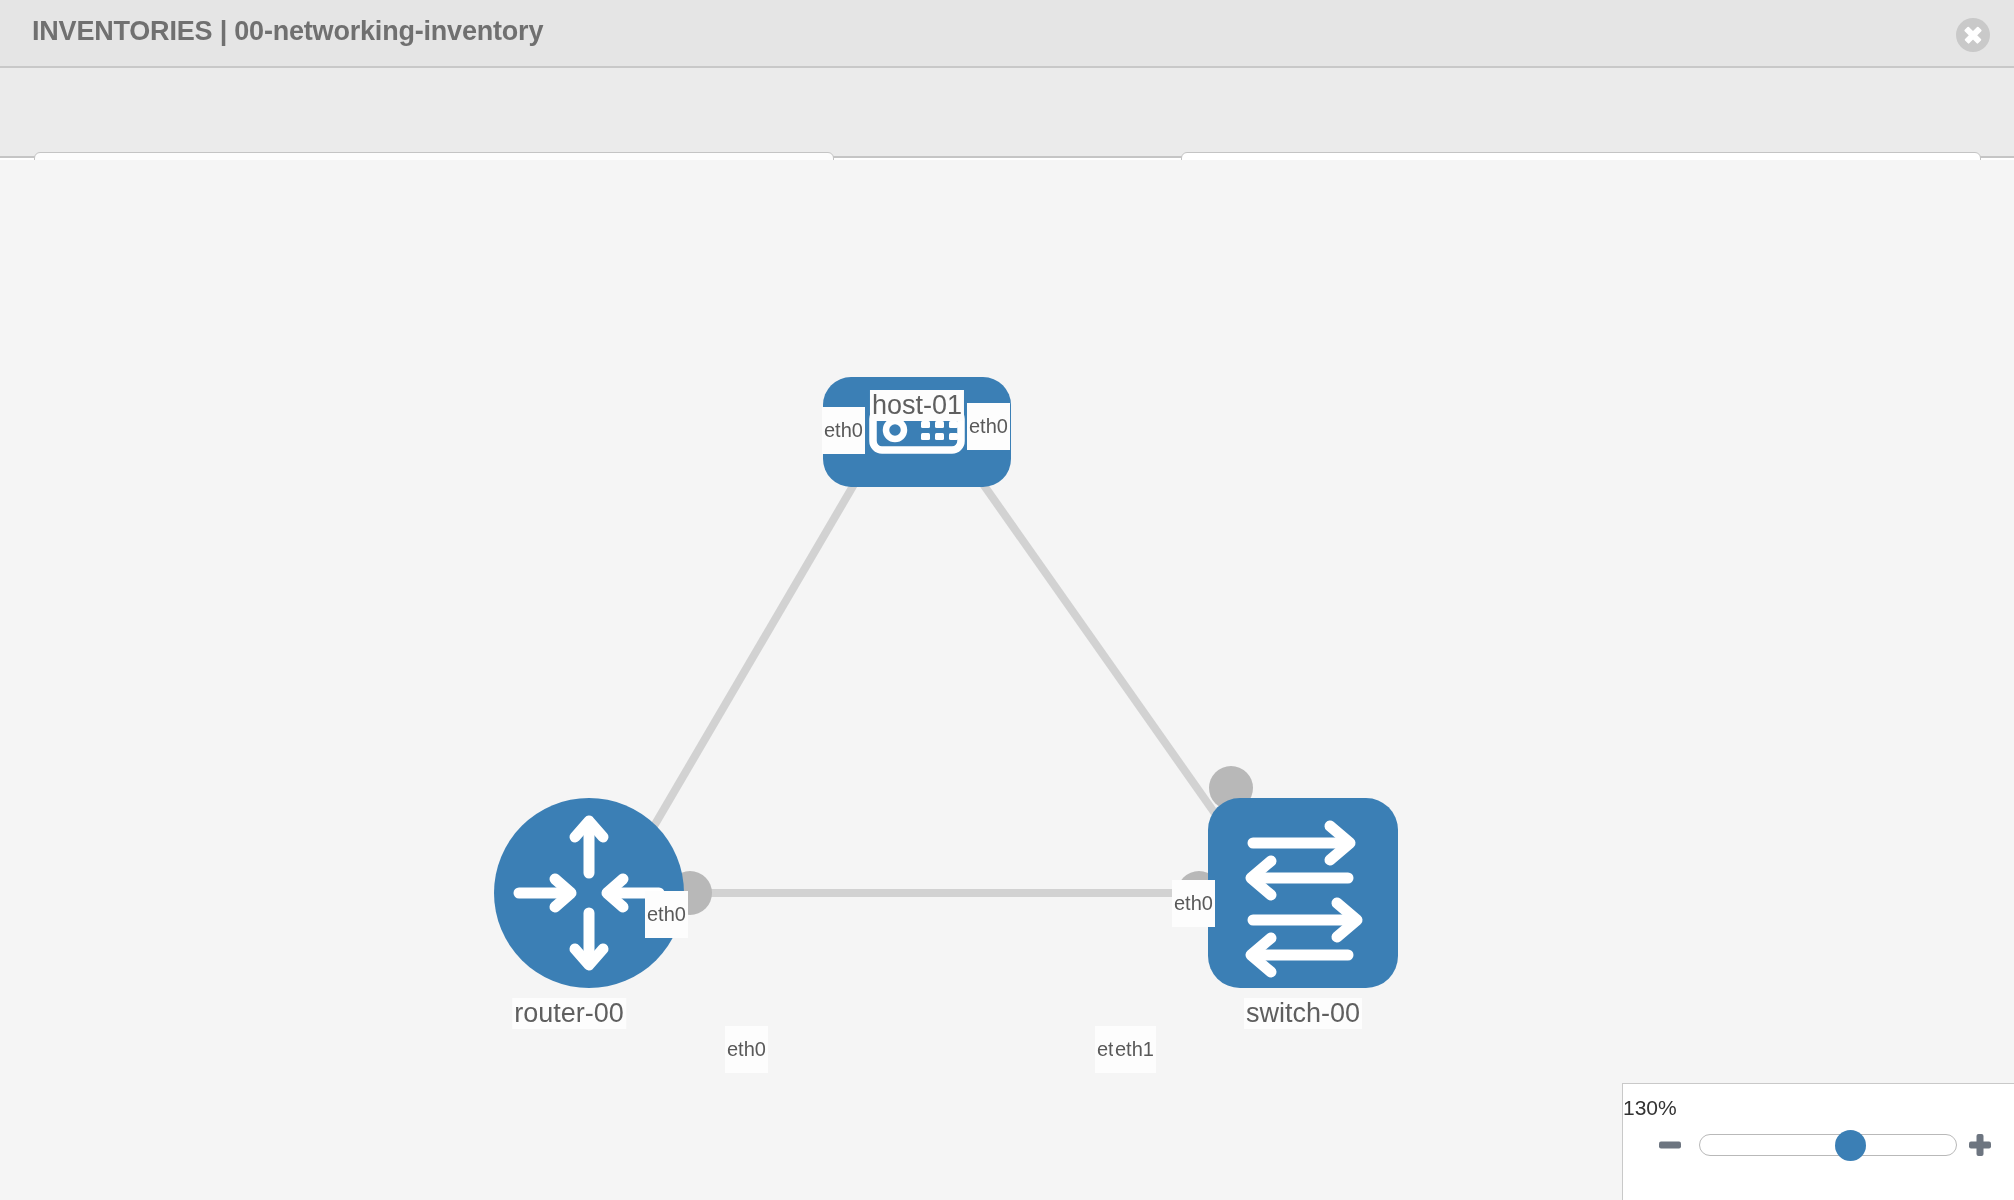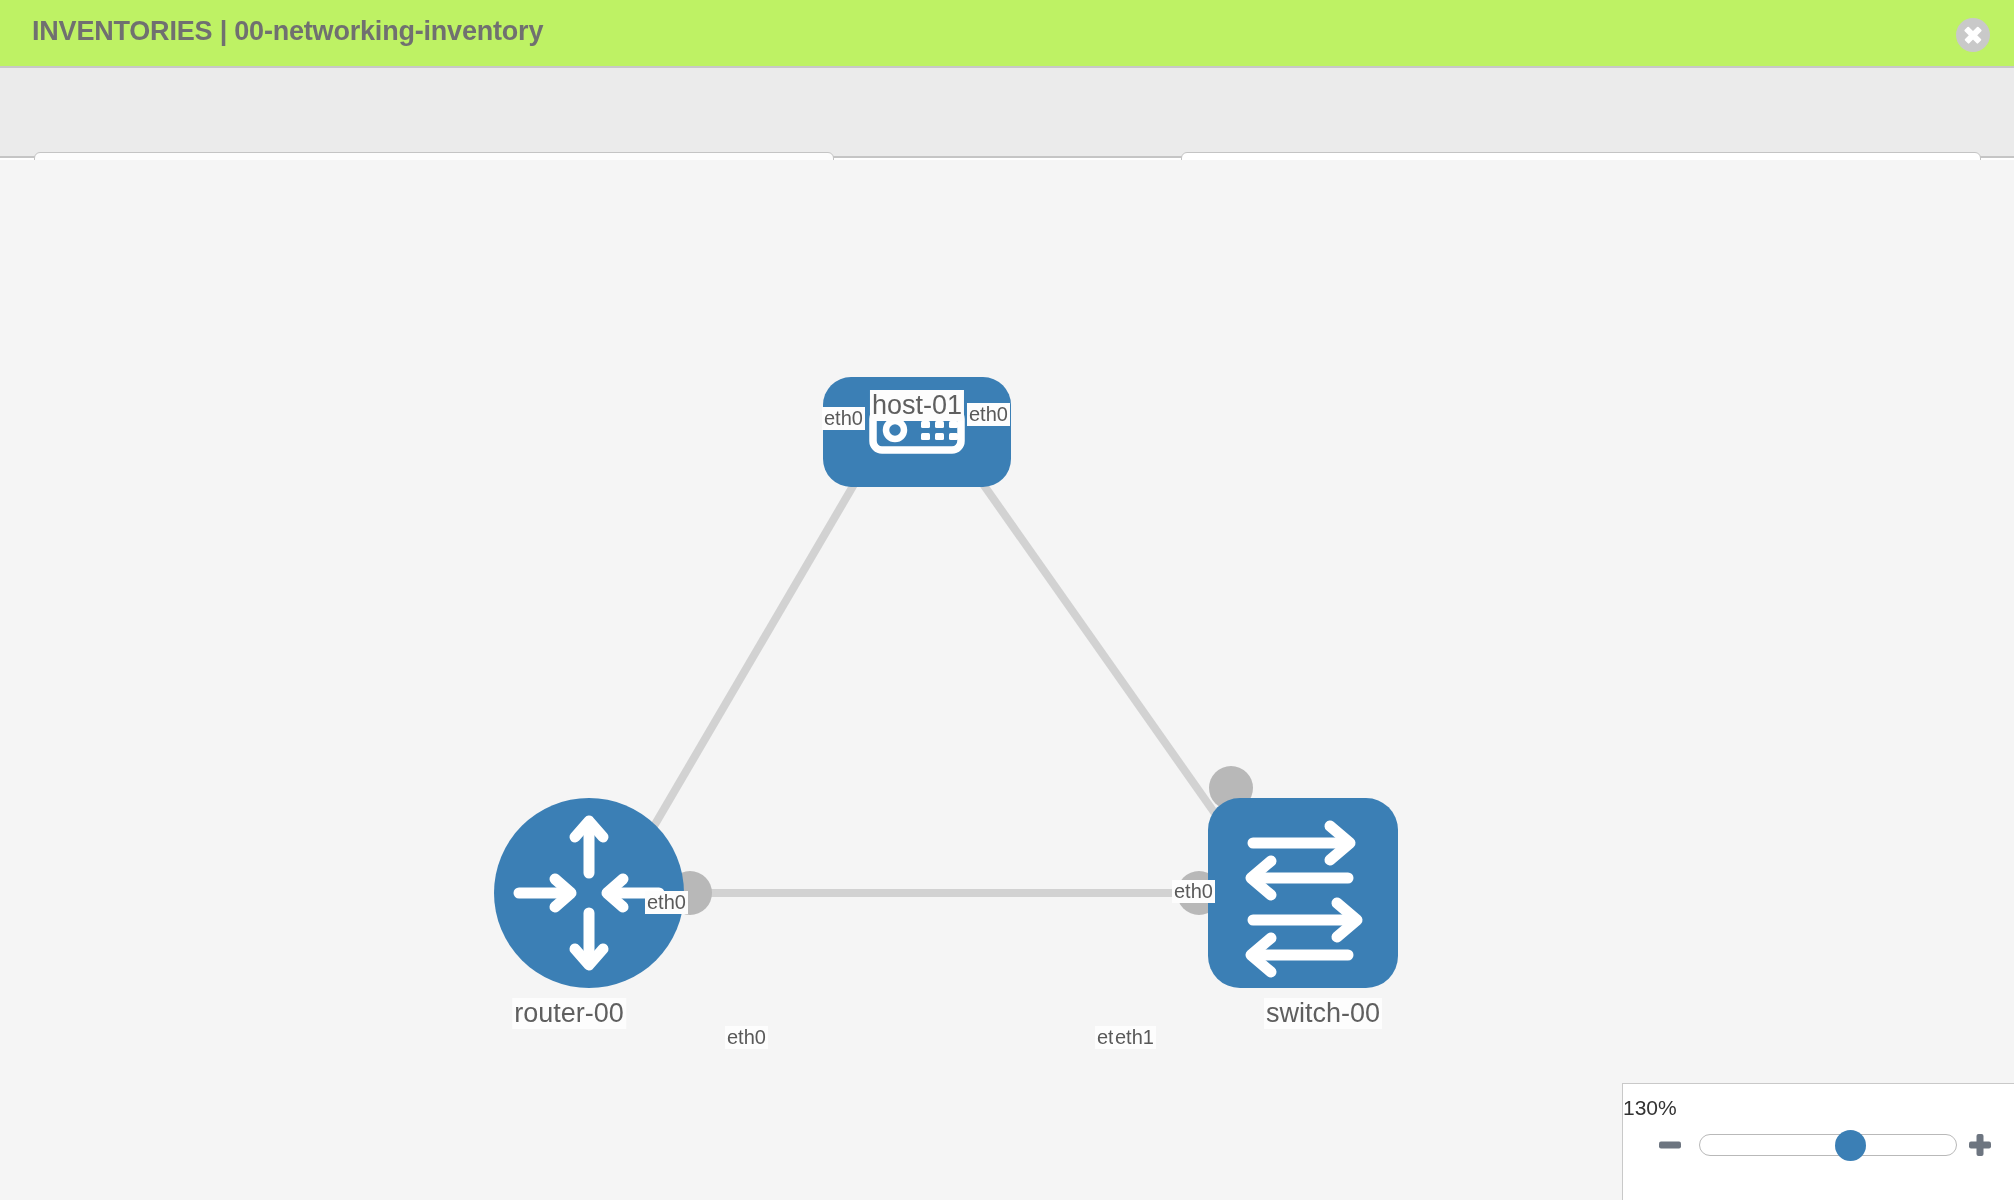--- a/index.html
+++ b/index.html
@@ -17,21 +17,21 @@
     width: 2014px;
     height: 1200px;
     background: #ffffff;
   }
 
   
   .header {
     position: absolute;
     top: 0; left: 0;
     width: 2014px; height: 68px;
-    background: #bef264;
+    background: #e5e5e5;
     border-bottom: 2px solid #c8c8c8;
   }
   .page-title {
     position: absolute;
     left: 32px; top: 16px;
     font-size: 27px;
     font-weight: bold;
     color: #707070;
     letter-spacing: -0.2px;
     white-space: nowrap;
@@ -138,21 +138,21 @@
     white-space: nowrap;
     padding: 0 2px;
     transform: translateX(-50%);
   }
   .edge-label {
     position: absolute;
     font-size: 20px;
     color: #595959;
     background: #fdfdfd;
     white-space: nowrap;
-    padding: 0 2px;
+    padding: 12px 2px;
   }
 
   
   .zoom-panel {
     position: absolute;
     left: 1622px; top: 1083px;
     width: 392px; height: 117px;
     background: #ffffff;
     border: 1px solid #c9c9c9;
     border-right: none;
@@ -316,21 +316,21 @@
           <path d="M1348 795 L1253 795"></path>
           <path d="M1271 778 L1251 795 L1271 812"></path>
         </g>
       </g>
     </svg>
 
     <div class="node-label" style="left:917px; top:230px;">host-01</div>
 
     <div class="node-label" style="left:569px; top:838px;">router-00</div>
 
-    <div class="node-label" style="left:1303px; top:838px;margin-left:20px;">switch-00</div>
+    <div class="node-label" style="left:1303px; top:838px;">switch-00</div>
 
     <div class="edge-label" style="left:822px; top:247px;">eth0</div>
 
     <div class="edge-label" style="left:967px; top:243px;">eth0</div>
 
     <div class="edge-label" style="left:645px; top:731px;">eth0</div>
 
     <div class="edge-label" style="left:1172px; top:720px;">eth0</div>
 
     <div class="edge-label" style="left:725px; top:866px;">eth0</div>

